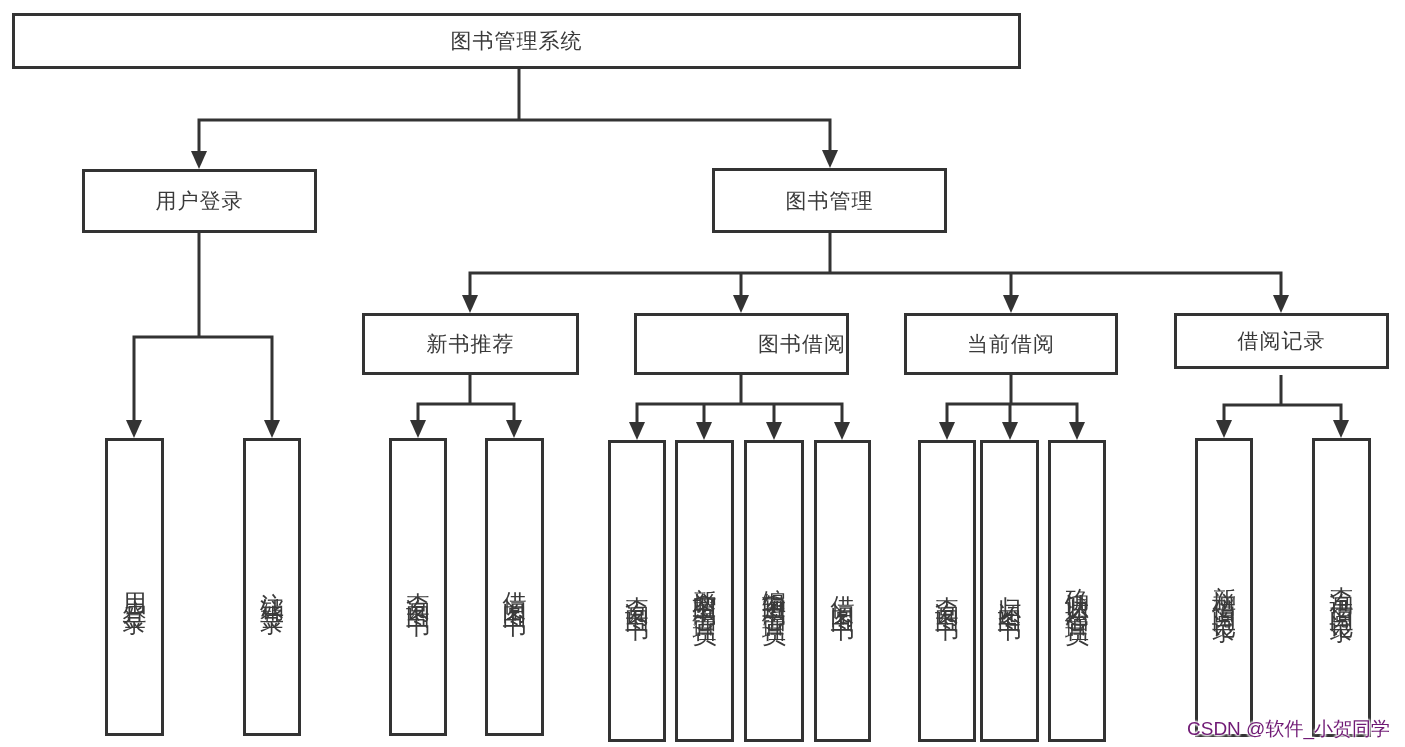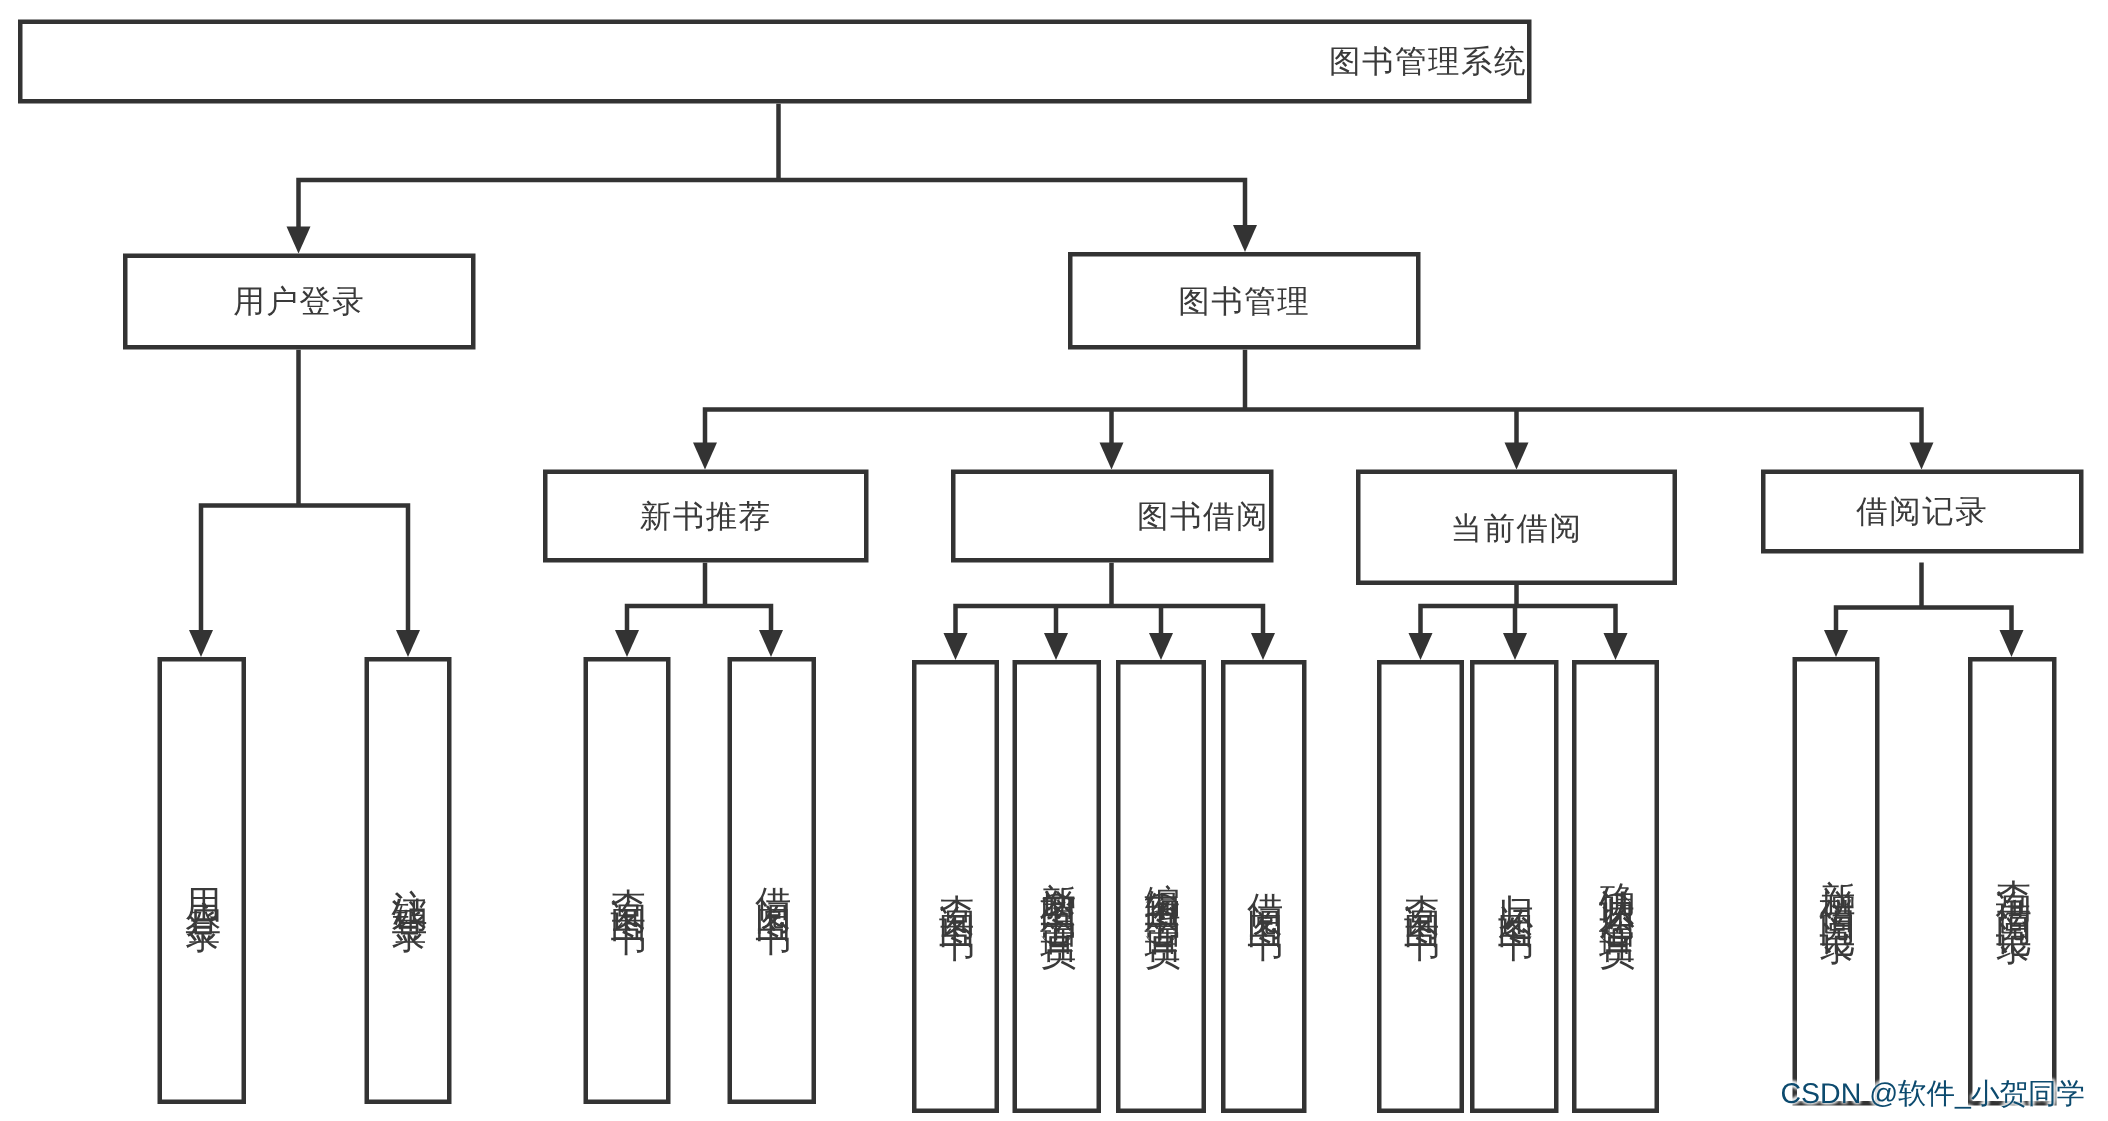--- a/index.html
+++ b/index.html
@@ -49,21 +49,21 @@
     white-space: nowrap;
   }
   .vlabel.tight {
     letter-spacing: 5px;
   }
   .watermark {
     position: absolute;
     left: 1187px;
     top: 716px;
     font-size: 19px;
-    color: #0c4a6e;
+    color: #701a75;
     text-shadow: 1px 1px 2px #ffffff, -1px -1px 2px #ffffff, 1px -1px 2px #ffffff, -1px 1px 2px #ffffff;
     white-space: nowrap;
     z-index: 5;
   }
 </style>
 </head>
 <body>
 
 <div class="canvas">
 
@@ -100,38 +100,38 @@
       <polygon points="766,422 782,422 774,440"></polygon>
       <polygon points="834,422 850,422 842,440"></polygon>
       <polygon points="939,422 955,422 947,440"></polygon>
       <polygon points="1002,422 1018,422 1010,440"></polygon>
       <polygon points="1069,422 1085,422 1077,440"></polygon>
       <polygon points="1216,420 1232,420 1224,438"></polygon>
       <polygon points="1333,420 1349,420 1341,438"></polygon>
     </g>
   </svg>
 
-  <div class="box" style="left:12px; top:13px; width:1009px; height:56px;justify-content:flex-end;">
+  <div class="box" style="left:12px; top:13px; width:1009px; height:56px;">
     <span class="hlabel">图书管理系统</span>
   </div>
 
   <div class="box" style="left:82px; top:169px; width:235px; height:64px;">
     <span class="hlabel">用户登录</span>
   </div>
   <div class="box" style="left:362px; top:313px; width:217px; height:62px;">
     <span class="hlabel">新书推荐</span>
   </div>
 
   <div class="box" style="left:712px; top:168px; width:235px; height:65px;">
     <span class="hlabel">图书管理</span>
   </div>
   <div class="box" style="left:634px; top:313px; width:215px; height:62px;justify-content:flex-end;">
     <span class="hlabel">图书借阅</span>
   </div>
-  <div class="box" style="left:904px; top:313px; width:214px; height:77px;">
+  <div class="box" style="left:904px; top:313px; width:214px; height:62px;">
     <span class="hlabel">当前借阅</span>
   </div>
   <div class="box" style="left:1174px; top:313px; width:215px; height:56px;">
     <span class="hlabel">借阅记录</span>
   </div>
 
   <div class="box" style="left:105px; top:438px; width:59px; height:298px;">
     <span class="vlabel">用户登录</span>
   </div>
   <div class="box" style="left:243px; top:438px; width:58px; height:298px;">

